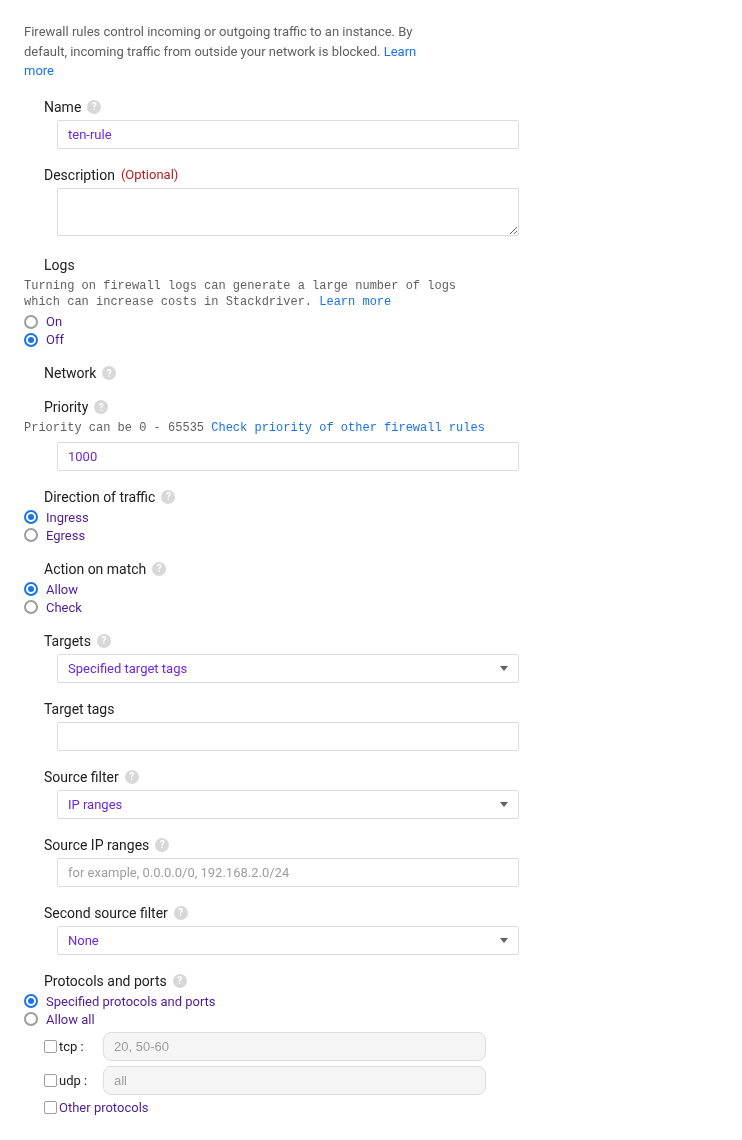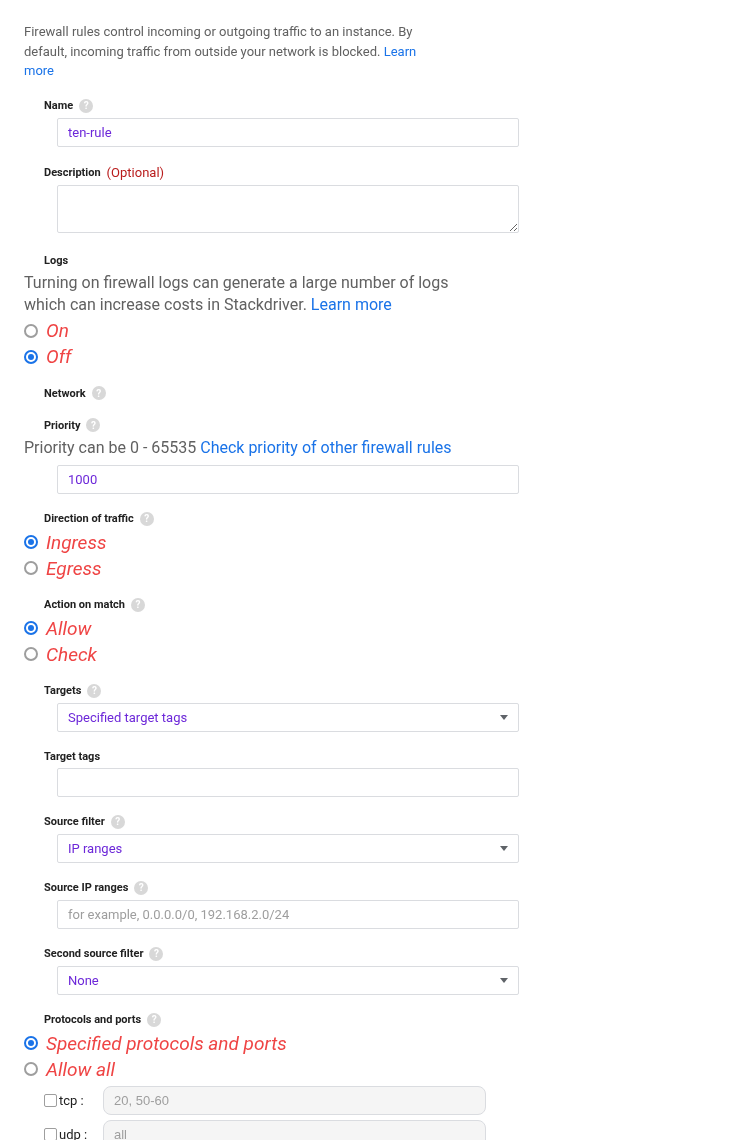--- a/index.html
+++ b/index.html
@@ -8,21 +8,21 @@
     font-size: 13px;
     color: #212121;
     background: #fff;
     padding: 22px 0 0 24px;
     width: 742px;
   }
   .intro { color: #616161; line-height: 1.5; max-width: 420px; margin-bottom: 18px; }
   .intro a { color: #1a73e8; text-decoration: none; }
   .form-section { margin-bottom: 18px; max-width: 462px; }
   .label-row { display: flex; align-items: center; gap: 6px; margin-bottom: 5px; }
-  .label-row .lbl { font-weight: 700; font-size: 11px; color: #212121; padding-left: 20px; }
+  .label-row .lbl { font-weight: 400; font-size: 14px; color: #212121; padding-left: 20px; }
   .label-row .opt { font-weight: 400; color: #b91c1c; }
   .help-icon {
     width: 14px; height: 14px; border-radius: 50%;
     background: #d8d8d8; color: #fff;
     display: inline-flex; align-items: center; justify-content: center;
     font-size: 10px; font-weight: 700; cursor: default;
   }
   .text-input, .textarea, .select {
     width: 100%;
     border: 1px solid #dadce0;
@@ -38,31 +38,31 @@
   .select {
     display: flex; align-items: center; justify-content: space-between;
     cursor: pointer; background:#fff;
   }
   .caret {
     width: 0; height: 0;
     border-left: 4px solid transparent;
     border-right: 4px solid transparent;
     border-top: 5px solid #5f6368;
   }
-  .helptext { color: #616161; font-size: 16px; line-height:1.4; }
+  .helptext { color: #616161; font-size: 12px; line-height:1.4;font-family:Liberation Mono, monospace; }
   .helptext a { color: #1a73e8; text-decoration: none; }
   .radio-row { display: flex; align-items: center; gap: 8px; margin: 3px 0; }
   .radio {
     width: 14px; height: 14px; border-radius: 50%;
     border: 2px solid #9e9e9e; display:inline-flex; align-items:center; justify-content:center;
     cursor: pointer;
   }
   .radio.selected { border-color: #1a73e8; }
   .radio.selected::after { content:""; width:6px; height:6px; background:#1a73e8; border-radius:50%; }
-  .radio-label { font-size: 19px; color:#ef4444;font-style:italic; }
+  .radio-label { font-size: 13px; color:#4c1d95; }
   .checkbox {
     width:13px; height:13px; border:1px solid #9e9e9e; border-radius:2px; cursor:pointer; flex-shrink:0;
   }
   .proto-row { display:flex; align-items:center; gap:2px; margin:5px 0 5px 20px; }
   .proto-lbl { font-size:13px; color:#212121; min-width:42px; }
   .proto-input {
     flex:1; border:1px solid #dadce0; border-radius:8px; padding:6px 10px;
     font-size:13px; background:#f5f5f5; color:#9e9e9e;
   }
   ::placeholder { color:#9e9e9e; }

